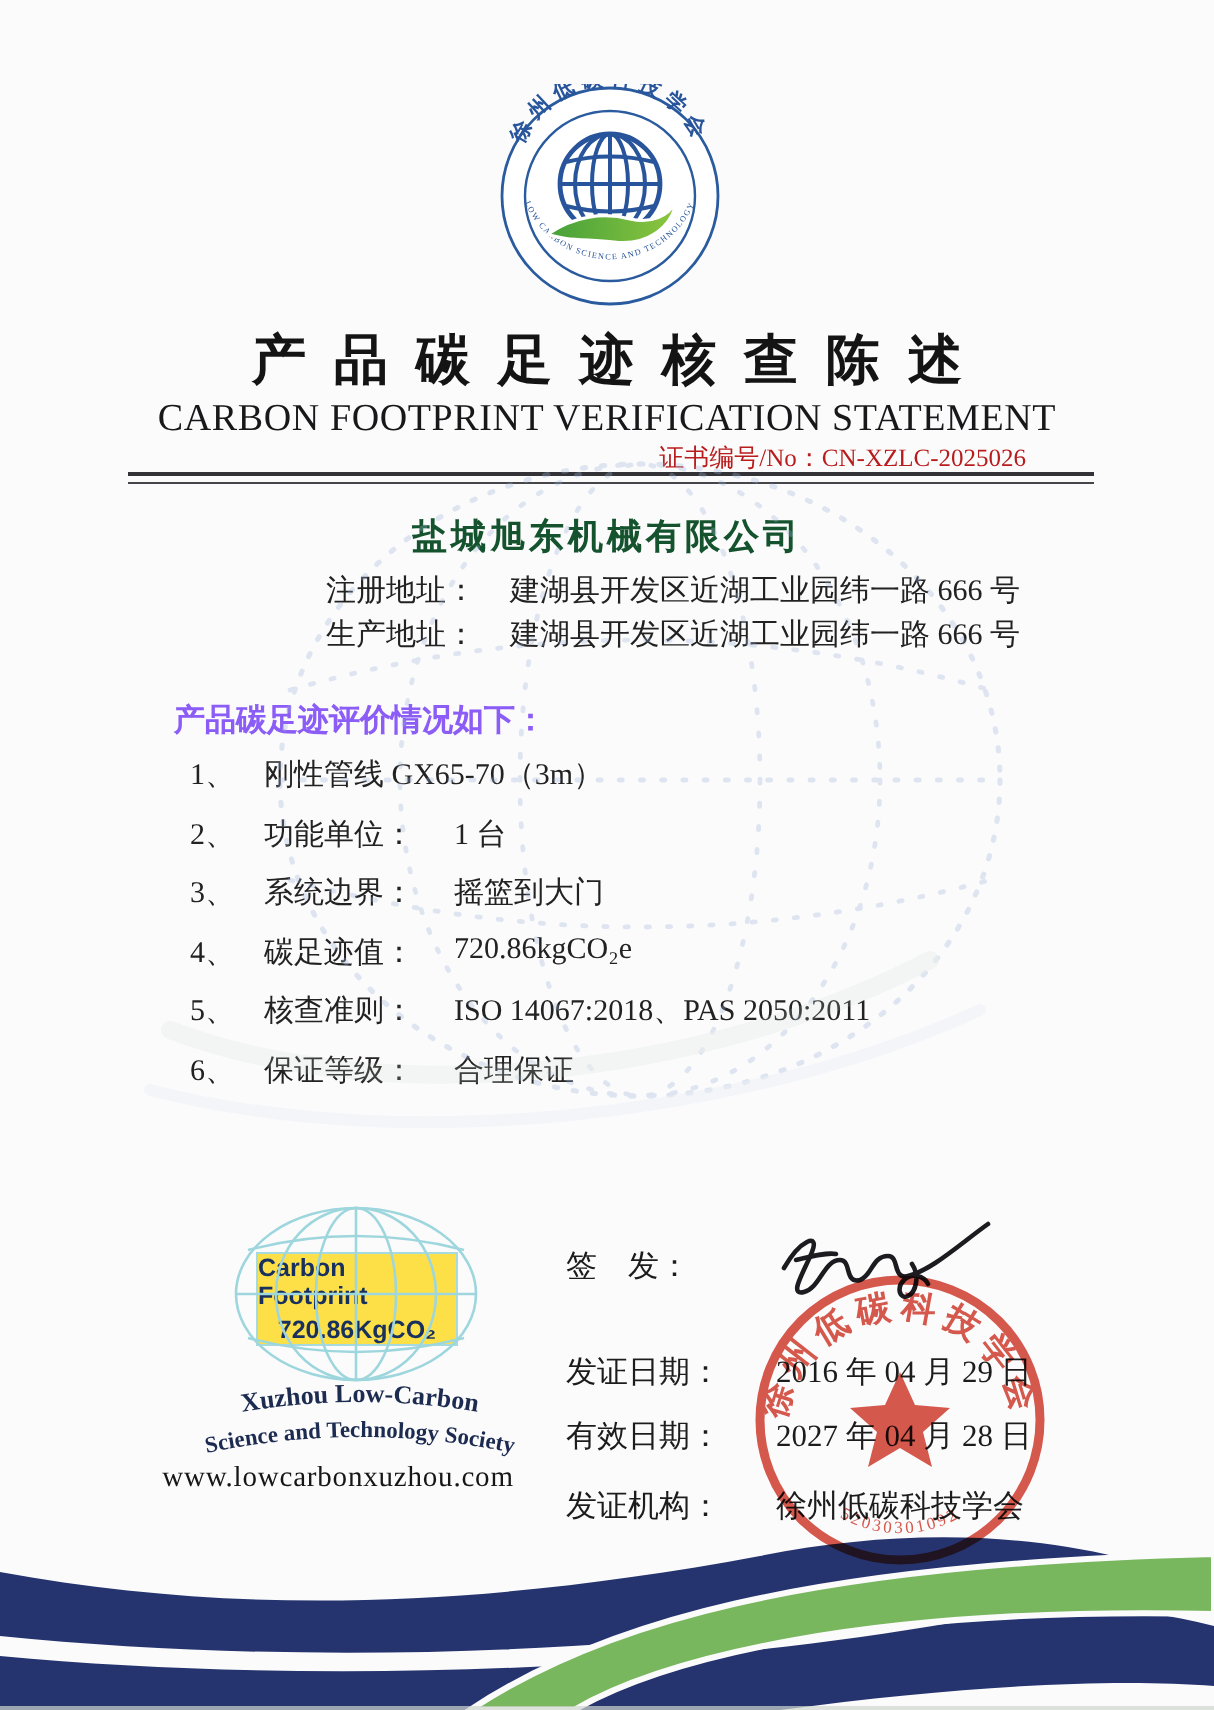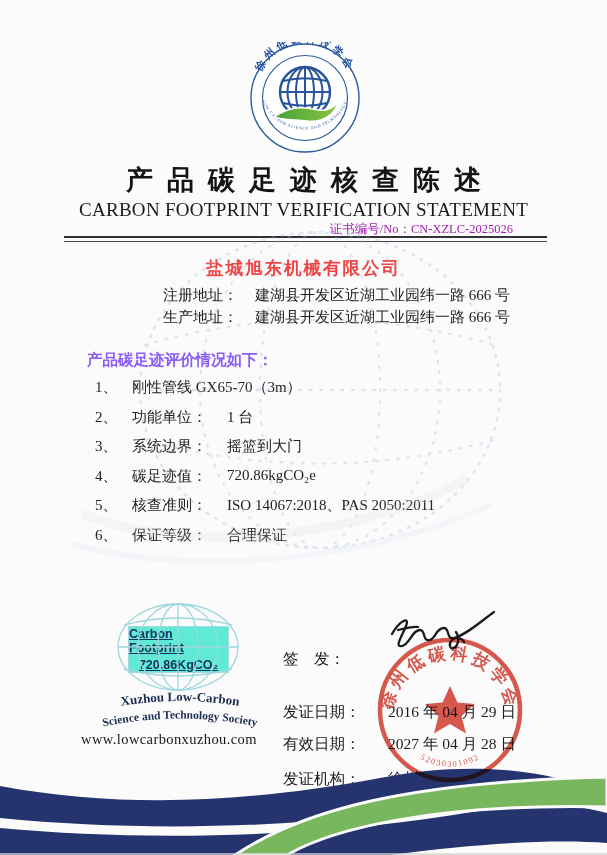--- a/index.html
+++ b/index.html
@@ -4,45 +4,45 @@
 <style>
   html,body{margin:0;padding:0;background:#e9e9eb;}
   .page{position:relative;width:607px;height:855px;margin:0 auto;background:#fbfbfc;
         overflow:hidden;font-family:"Liberation Serif","DejaVu Serif",serif;color:#1f1f22;
         box-shadow:0 0 6px rgba(0,0,0,.25);}
   .abs{position:absolute;}
   .center{left:0;width:100%;text-align:center;}
 
   .title-cn{top:162px;font-size:27px;font-weight:bold;letter-spacing:14px;text-indent:14px;color:#141414;}
   .title-en{top:199px;font-size:19px;letter-spacing:.3px;color:#18181a;}
-  .cert-no{top:221px;right:94px;font-size:12.5px;color:#a21caf;}
+  .cert-no{top:221px;right:94px;font-size:12.5px;color:#b91c1c;}
   .rule{top:236px;left:64px;width:483px;height:3px;border-top:2px solid #323237;border-bottom:1px solid #45454a;}
 
-  .company-name{top:256px;font-size:17.5px;font-weight:bold;letter-spacing:2px;color:#ef4444;}
+  .company-name{top:256px;font-size:17.5px;font-weight:bold;letter-spacing:2px;color:#14532d;}
   .addr-row{left:163px;display:flex;font-size:15px;color:#222;}
   .addr-row .lbl{width:92px;}
   .addr1{top:286px;} .addr2{top:308px;}
 
   .section-heading{left:87px;top:350px;font-size:15.5px;font-weight:bold;color:#8b5cf6;}
 
   .items{top:378px;left:0;right:0;}
   .item-row{display:flex;height:29.5px;font-size:15px;color:#222;}
   .item-no{margin-left:95px;width:37px;}
   .item-label{width:95px;}
 
   
-  .badge-box{left:128px;top:626px;width:99px;height:45px;background:#5eead4;border:1.5px solid #a7dade;
+  .badge-box{left:128px;top:626px;width:99px;height:45px;background:#fde047;border:1.5px solid #a7dade;
              display:flex;flex-direction:column;align-items:center;justify-content:center;gap:3px;
-             font-family:"Liberation Sans","DejaVu Sans",sans-serif;color:#17305e;font-weight:bold;text-decoration:underline;}
+             font-family:"Liberation Sans","DejaVu Sans",sans-serif;color:#17305e;font-weight:bold;}
   .badge-box .l1{font-size:12.5px;}
   .badge-box .l2{font-size:12.5px;}
   .website{left:49px;top:731px;width:240px;text-align:center;font-size:14.5px;letter-spacing:.4px;color:#161616;}
 
   
-  .iss-row{left:283px;display:flex;font-size:15.5px;color:#1c1c1c;margin-top:26px;}
+  .iss-row{left:283px;display:flex;font-size:15.5px;color:#1c1c1c;}
   .iss-lbl{width:105px;}
   .sign-row{top:623px;} .d1{top:676px;} .d2{top:708px;} .d3{top:743px;}
 
   .scan-edge{left:0;bottom:0;width:100%;height:2px;background:#cfd6cf;opacity:.7;z-index:5;}
   svg text{font-family:"Liberation Serif","DejaVu Serif",serif;}
 </style>
 </head>
 <body>
 
 <div class="page">

